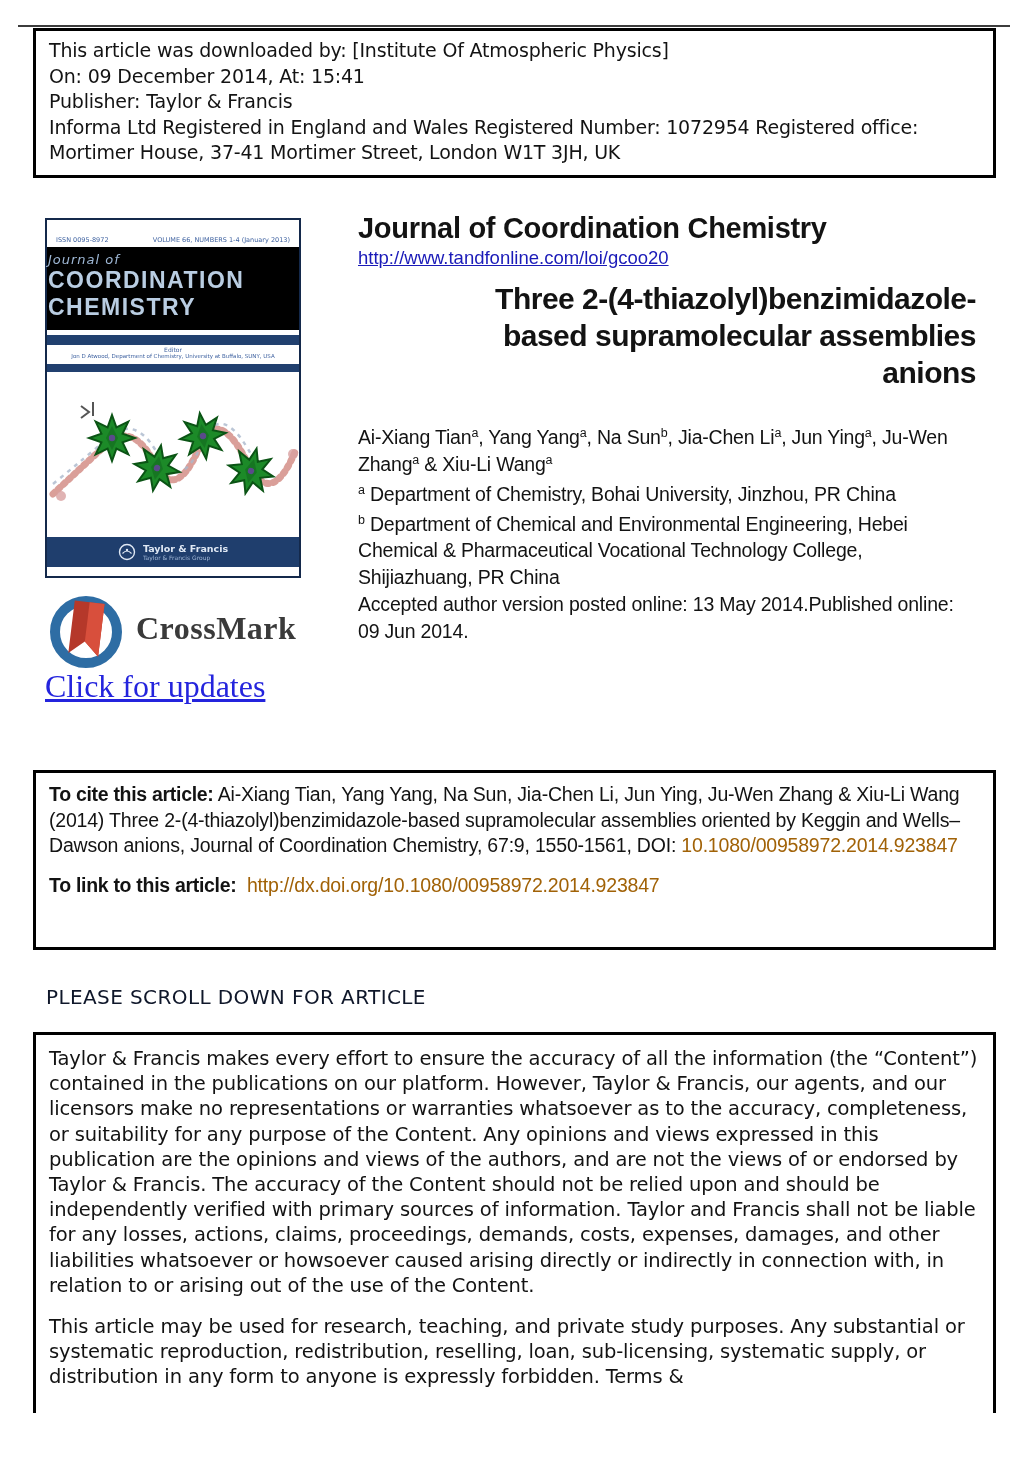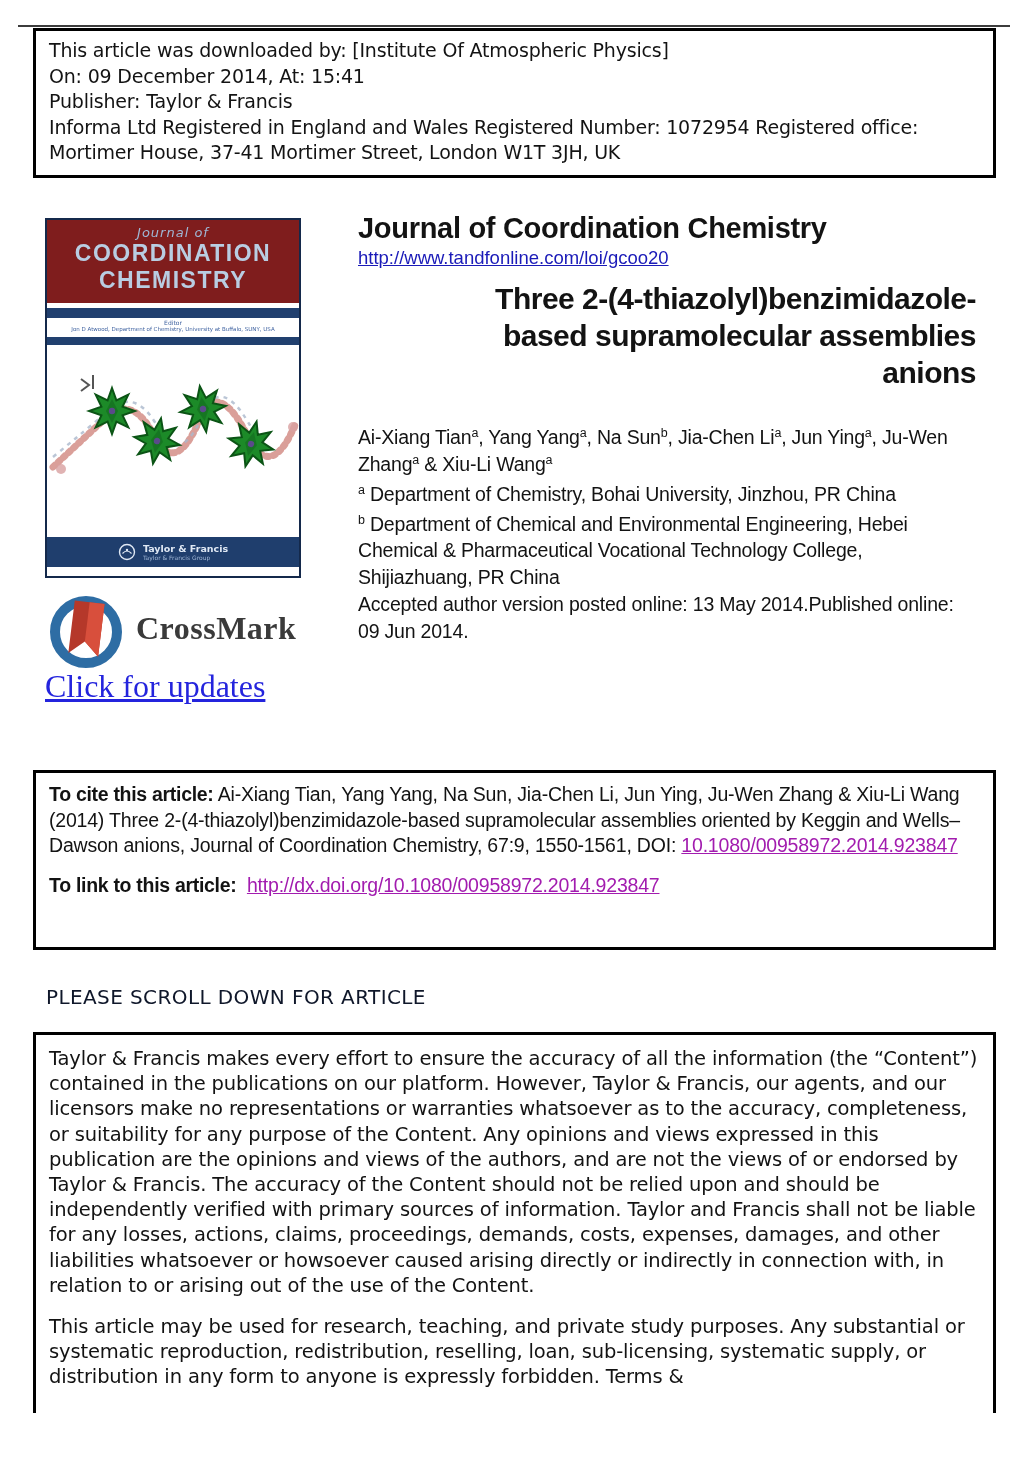--- a/index.html
+++ b/index.html
@@ -6,21 +6,21 @@
   body{width:1028px;height:1465px;position:relative;font-family:"DejaVu Sans",sans-serif;color:#131313;overflow:hidden;}
   .abs{position:absolute;}
 
   
   .top-rule{left:18px;top:25px;width:992px;height:2px;background:#3c3c3c;}
   .top-box{left:33px;top:28px;width:963px;box-sizing:border-box;border:3px solid #000;padding:7px 13px 9px;font-size:19px;line-height:25.5px;letter-spacing:-0.2px;}
 
   
   .cover{left:45px;top:218px;width:256px;height:360px;box-sizing:border-box;border:2px solid #14294b;background:#fff;display:flex;flex-direction:column;}
   .cover-top{height:24px;display:flex;justify-content:space-between;align-items:flex-end;padding:0 9px 3px;font-size:6.5px;color:#3f62a0;filter:blur(0.4px);white-space:nowrap;overflow:hidden;}
-  .cover-banner{background:#7f1d1d;color:#b9cde2;text-align:center;padding:5px 16px 9px;}
+  .cover-banner{background:#000000;color:#b9cde2;text-align:left;padding:5px 1px 9px;}
   .cover-banner .j{font-size:13px;font-style:italic;letter-spacing:1px;color:#9fb8d6;}
   .cover-banner .big{font-size:23px;font-weight:bold;letter-spacing:1.5px;font-family:"Liberation Sans",sans-serif;}
   .cover-gap{height:5px;background:#fff;}
   .cover-stripe1{height:10px;background:#21406f;}
   .cover-editor{height:18px;background:#fff;text-align:center;color:#3f62a0;filter:blur(0.35px);padding-top:1px;}
   .cover-editor .ed1{font-size:6px;}
   .cover-editor .ed2{font-size:5.5px;}
   .cover-stripe2{height:8px;background:#21406f;}
   .cover-art{flex:1;background:#fff;position:relative;overflow:hidden;}
   .cover-foot{height:30px;background:#1f3e6d;display:flex;align-items:center;justify-content:center;gap:7px;margin-top:21px;}
@@ -41,41 +41,45 @@
 
   
   .crossmark-logo{left:45px;top:591px;width:82px;height:82px;cursor:pointer;}
   .cm-label{left:136px;top:610px;font-family:"Liberation Serif",serif;font-size:32px;font-weight:600;color:#3a3a3a;letter-spacing:0.5px;}
   .cm-link{left:45px;top:668px;font-family:"Liberation Serif",serif;font-size:32px;color:#2424dd;text-decoration:underline;cursor:pointer;}
 
   
   .cite-box{left:33px;top:770px;width:963px;height:180px;box-sizing:border-box;border:3px solid #000;padding:9px 13px;font-family:"Liberation Sans",sans-serif;font-size:19.5px;line-height:25.5px;letter-spacing:-0.2px;}
   .cite-box b{letter-spacing:-0.3px;}
   .cite-box .p2{margin-top:14px;}
-  .blue-link{color:#a21caf;text-decoration:underline;cursor:pointer;}
+  .blue-link{color:#a16207;cursor:pointer;}
 
   .scroll-notice{left:46px;top:985px;font-size:20px;letter-spacing:0.4px;color:#0f172a;}
 
   
   .disc-box{left:33px;top:1032px;width:963px;height:381px;box-sizing:border-box;border:3px solid #000;border-bottom:none;padding:11px 13px;font-size:19.5px;line-height:25.2px;letter-spacing:-0.15px;overflow:hidden;}
   .disc-box .p2{margin-top:16px;}
 </style>
 </head>
 <body>
 
 <div class="abs top-rule"></div>
 
 <div class="abs top-box">
   <div>This article was downloaded by: [Institute Of Atmospheric Physics]</div>
   <div>On: 09 December 2014, At: 15:41</div>
   <div>Publisher: Taylor &amp; Francis</div>
   <div>Informa Ltd Registered in England and Wales Registered Number: 1072954 Registered office: Mortimer House, 37-41 Mortimer Street, London W1T 3JH, UK</div>
 </div>
 
 <div class="abs cover">
+  <div class="cover-top">
+    <span>ISSN 0095-8972</span>
+    <span>VOLUME 66, NUMBERS 1-4 (January 2013)</span>
+  </div>
   <div class="cover-banner">
     <div class="j">Journal of</div>
     <div class="big">COORDINATION</div>
     <div class="big">CHEMISTRY</div>
   </div>
   <div class="cover-gap"></div>
   <div class="cover-stripe1"></div>
   <div class="cover-editor">
     <div class="ed1">Editor</div>
     <div class="ed2">Jon D Atwood, Department of Chemistry, University at Buffalo, SUNY, USA</div>

